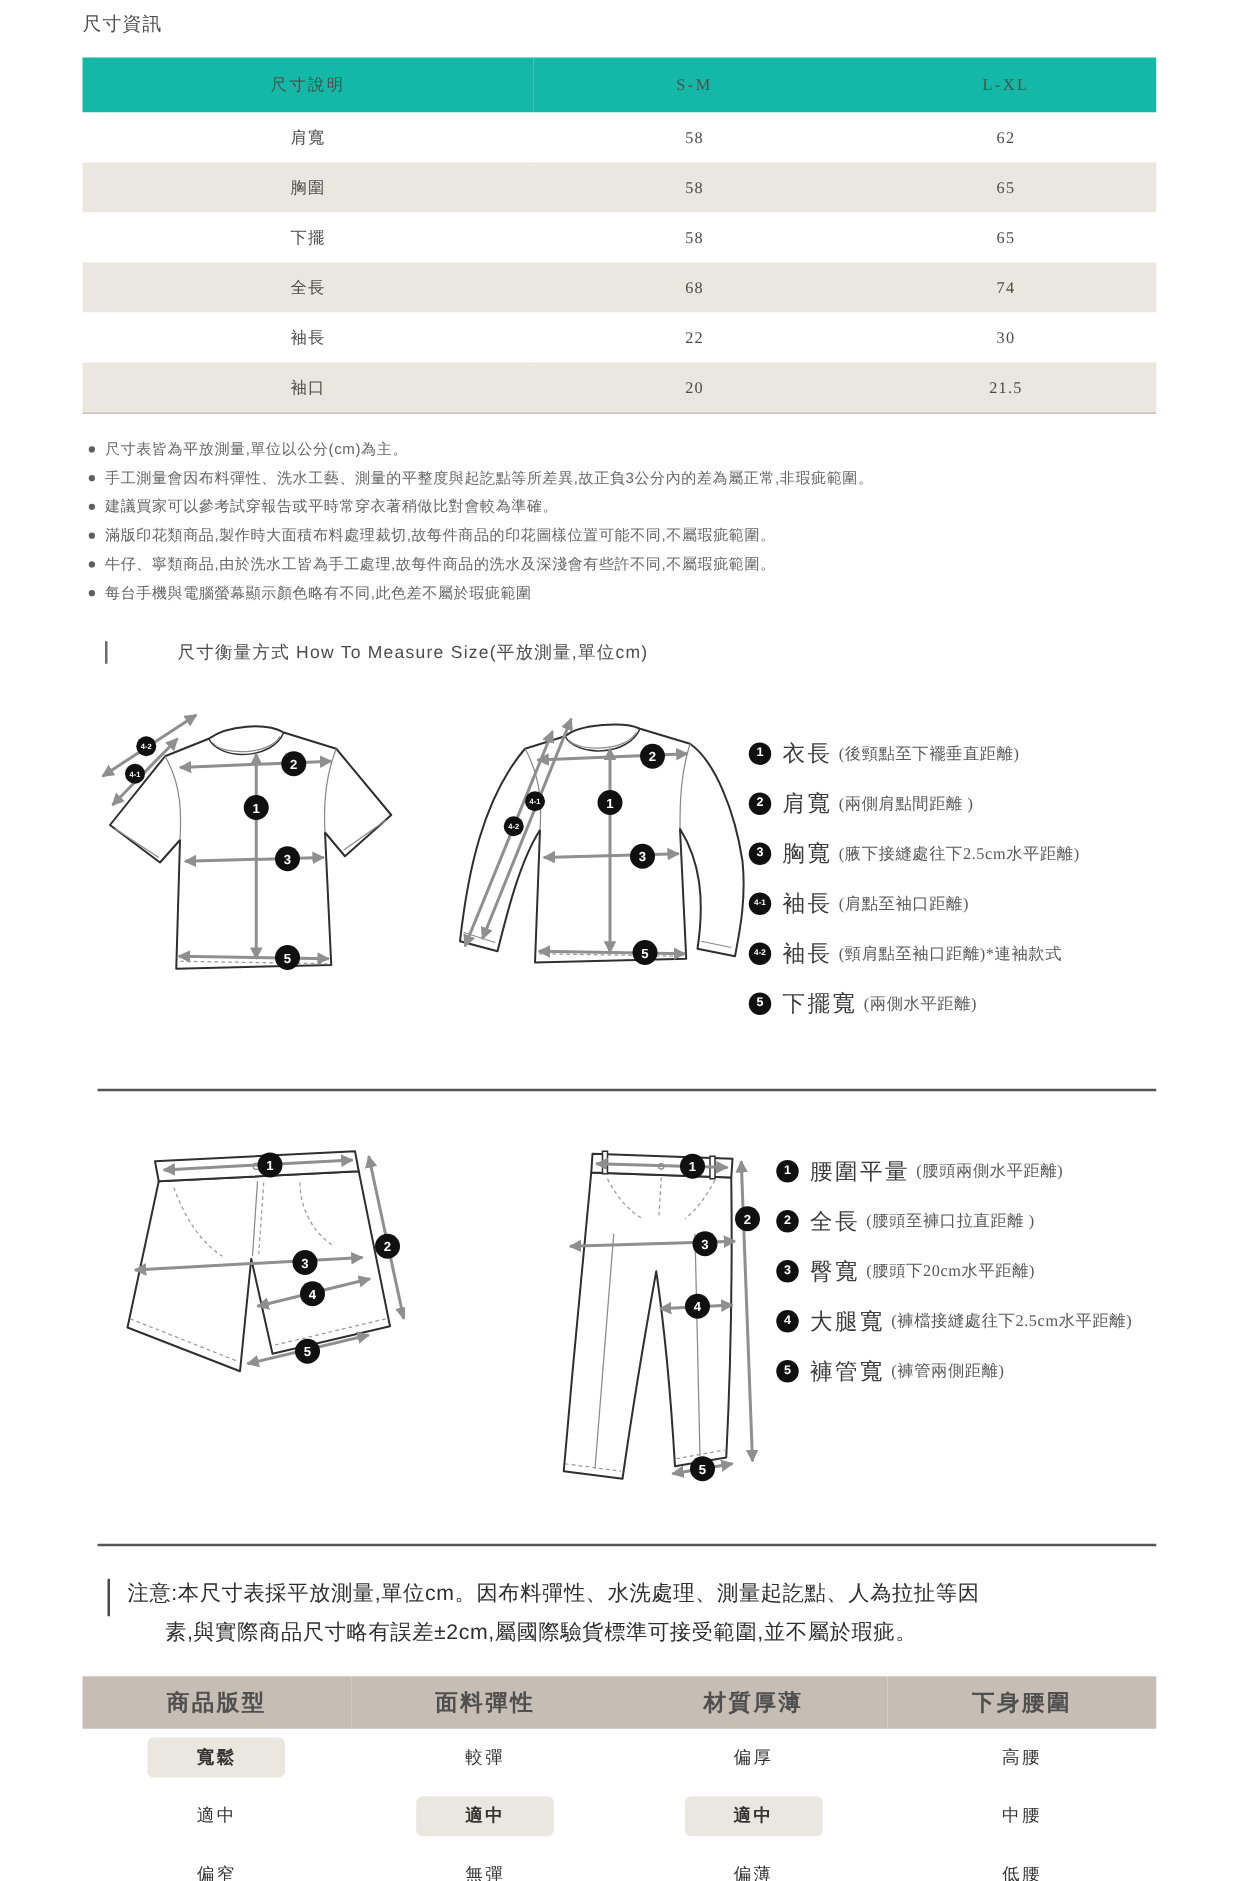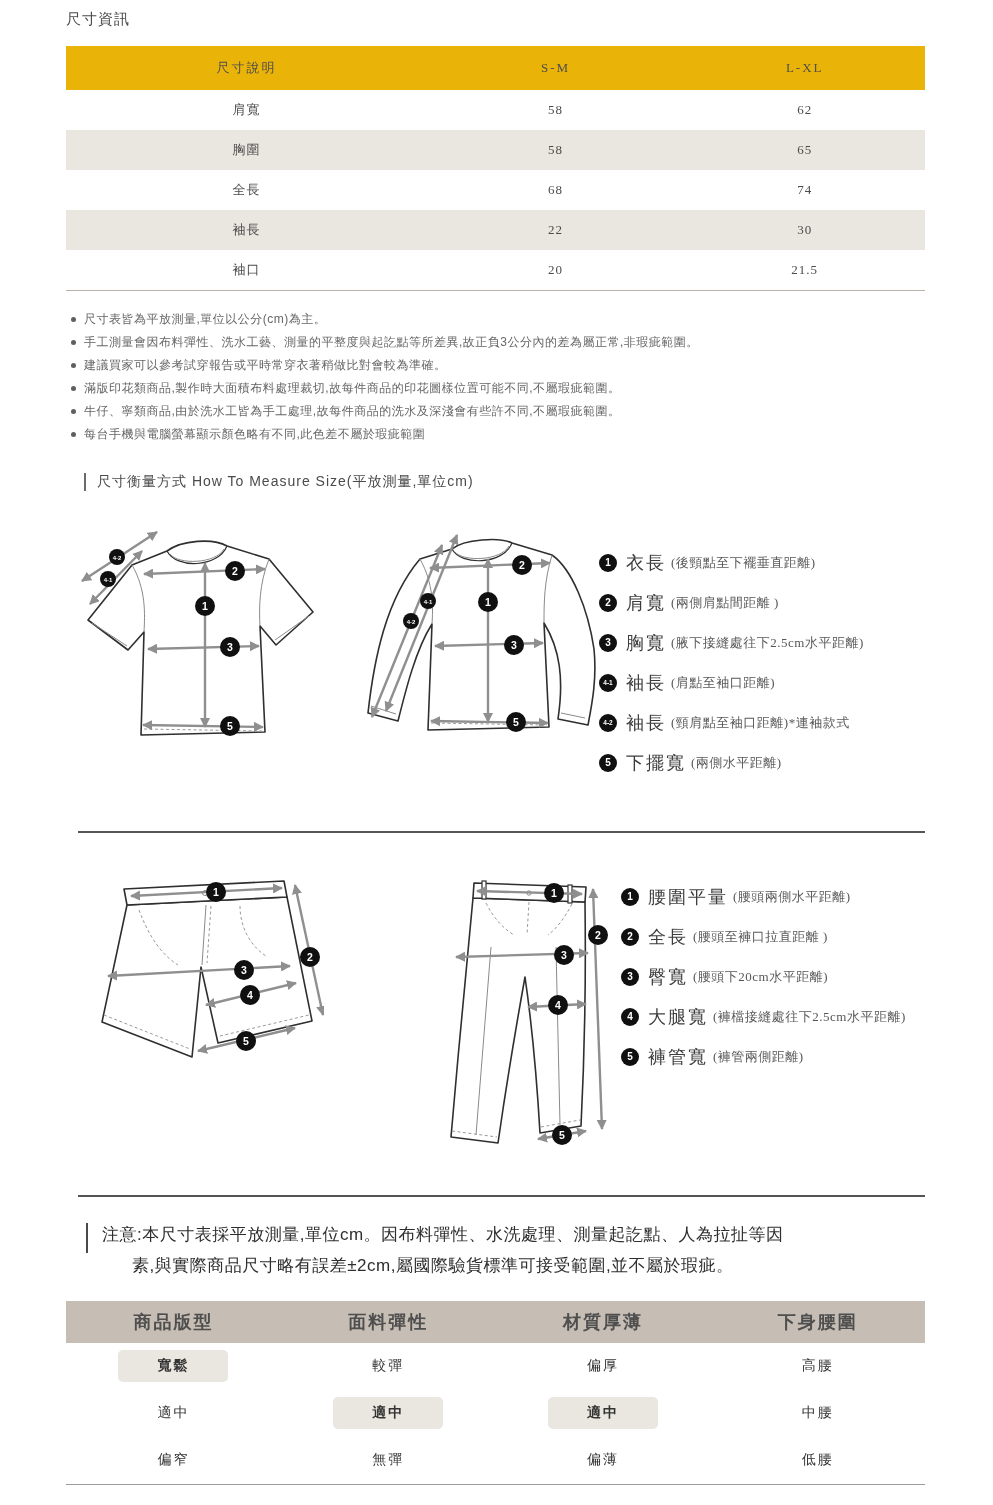--- a/index.html
+++ b/index.html
@@ -11,21 +11,21 @@
   }
   .page { padding:10px 68px 0 66px; }
 
   
   .page-title { font-size:15px; font-weight:400; color:#4a4a4a; letter-spacing:1px; margin-bottom:17px; }
 
   
   table.size-table { width:100%; border-collapse:collapse; table-layout:fixed; }
   table.size-table th, table.size-table td { text-align:center; font-weight:400; }
   table.size-table thead th {
-    background:#eab308; height:44px; color:#4f4f4f; font-size:13px; letter-spacing:2px;
+    background:#14b8a6; height:44px; color:#4f4f4f; font-size:13px; letter-spacing:2px;
     font-family:"Liberation Serif","DejaVu Serif",serif;
     text-align:center;
   }
   table.size-table tbody td {
     height:40px; font-size:13px; color:#4c4c4c; letter-spacing:1px;
     font-family:"Liberation Serif","DejaVu Serif",serif;
   }
   table.size-table tbody tr:nth-child(even) td { background:#eae6e0; }
   table.size-table tbody tr:nth-child(odd) td { background:#ffffff; }
   table.size-table tbody { border-bottom:1px solid #b9b1a7; }
@@ -38,21 +38,21 @@
     line-height:23px; letter-spacing:0.5px;
   }
   ul.notes li::before {
     content:""; position:absolute; left:1px; top:9px; width:5px; height:5px;
     border-radius:50%; background:#5f5f5f;
   }
 
   
   .section-heading {
     margin:27px 0 0 18px; display:flex; align-items:center;
-    font-size:14px; color:#4b4b4b; letter-spacing:1px;
+    font-size:14px; color:#4b4b4b; letter-spacing:1px;gap:45px;
   }
   .section-heading .vbar { width:2px; height:18px; background:#6b6b6b; margin-right:11px; }
 
   
   .measure-row { display:flex; align-items:flex-start; }
   .measure-row.tops { margin-top:38px; }
   .measure-row.bottoms { margin-top:44px; }
   .diagram { flex:none; }
   .d-tee { margin-left:6px; }
   .d-long { margin-left:42px; }
@@ -123,20 +123,25 @@
       </tr>
     </thead>
     <tbody>
       <tr>
         <td>肩寬</td>
         <td>58</td>
         <td>62</td>
       </tr>
       <tr>
         <td>胸圍</td>
+        <td>58</td>
+        <td>65</td>
+      </tr>
+      <tr>
+        <td>下擺</td>
         <td>58</td>
         <td>65</td>
       </tr>
       <tr>
         <td>全長</td>
         <td>68</td>
         <td>74</td>
       </tr>
       <tr>
         <td>袖長</td>

